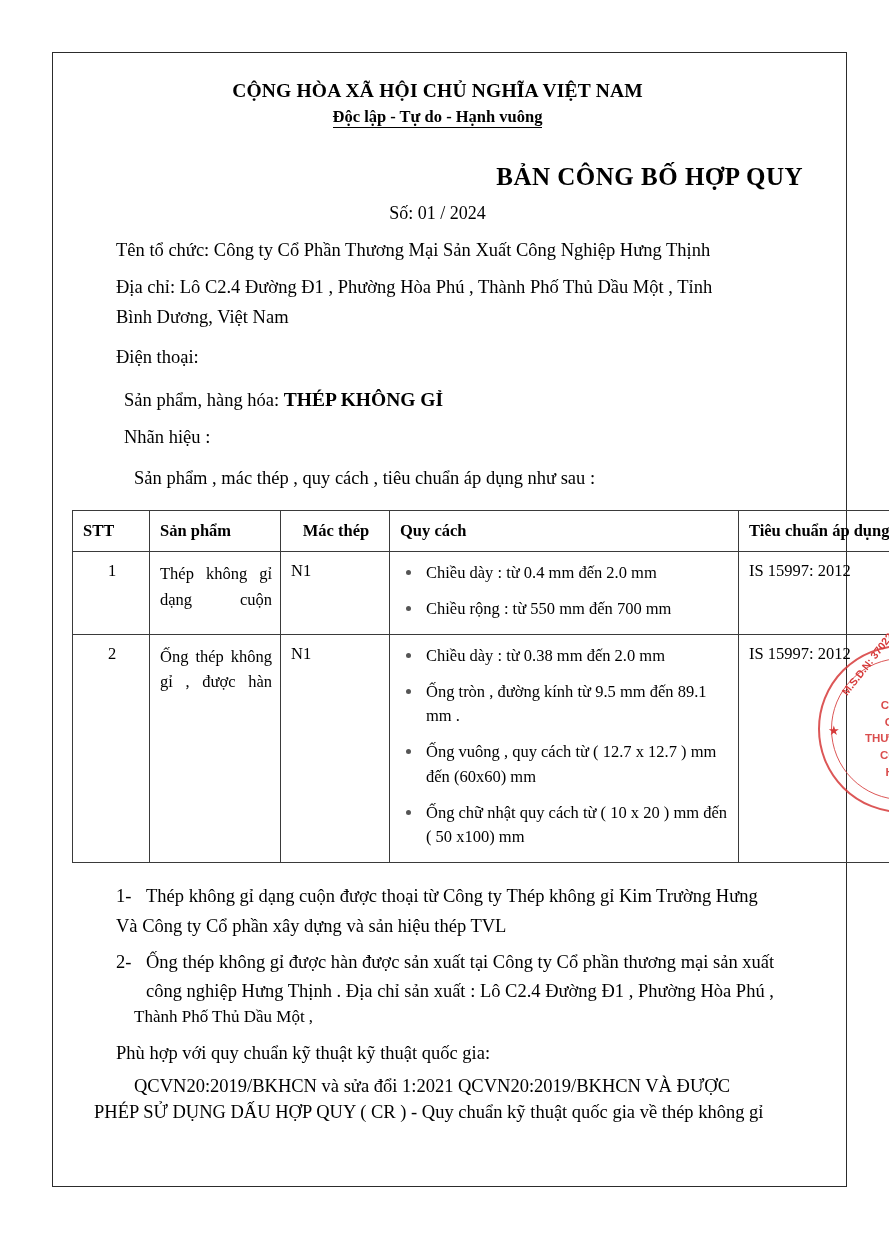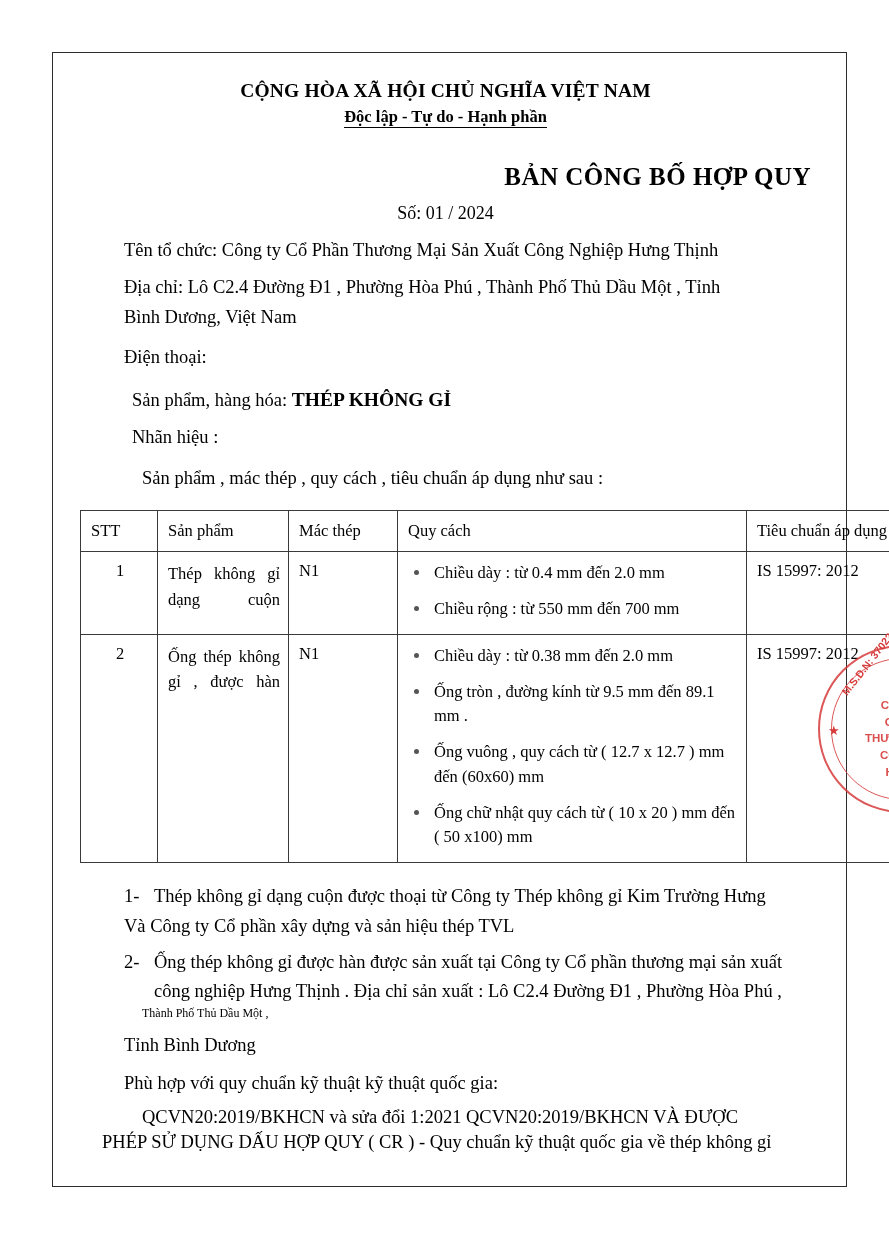--- a/index.html
+++ b/index.html
@@ -29,21 +29,21 @@
     left: 52px;
     top: 52px;
     width: 795px;
     height: 1135px;
     border: 1px solid #2c2c2c;
     box-sizing: border-box;
   }
 
   .content {
     position: absolute;
-    left: 58px;
+    left: 50px;
     top: 62px;
     width: 775px;
     box-sizing: border-box;
     padding: 8px 22px 0 22px;
   }
 
   .center { text-align: center; }
 
   .national-title {
     font-weight: bold;
@@ -92,21 +92,21 @@
     border-collapse: collapse;
     font-size: 16.5px;
     table-layout: fixed;
   }
   table.spec th, table.spec td {
     border: 1px solid #3a3a3a;
     vertical-align: top;
     padding: 9px 8px 12px 10px;
   }
   table.spec th {
-    font-weight: normal;
+    font-weight: bold;
     text-align: left;
     padding-top: 10px;
     padding-bottom: 10px;
   }
   .col-stt { width: 58px; text-align: center; }
   .col-sp  { width: 112px; }
   .col-mac { width: 90px; }
   .col-qc  { width: 330px; }
   .col-tc  { width: 141px; }
 
@@ -233,21 +233,21 @@
 </head>
 <body>
 
 <div class="page">
 
   <div class="doc-border"></div>
 
   <div class="content">
 
     <div class="center national-title">CỘNG HÒA XÃ HỘI CHỦ NGHĨA VIỆT NAM</div>
-    <div class="center national-sub"><span>Độc lập - Tự do - Hạnh phần</span></div>
+    <div class="center national-sub"><span>Độc lập - Tự do - Hạnh vuông</span></div>
 
     <div class="center main-title">BẢN CÔNG BỐ HỢP QUY</div>
     <div class="center doc-number">Số: 01 / 2024</div>
 
     <div class="para indent">Tên tổ chức: Công ty Cổ Phần Thương Mại Sản Xuất Công Nghiệp Hưng Thịnh</div>
     <div class="para indent tight">Địa chỉ: Lô C2.4 Đường Đ1 , Phường Hòa Phú , Thành Phố Thủ Dầu Một , Tỉnh</div>
     <div class="para indent" style="margin-top:2px">Bình Dương, Việt Nam</div>
 
     <div class="para indent">Điện thoại:</div>
 
@@ -258,21 +258,21 @@
 
     <div class="para indent2 tight">Nhãn hiệu :</div>
 
     <div class="para indent3">Sản phẩm , mác thép , quy cách , tiêu chuẩn áp dụng như sau :</div>
 
     <table class="spec">
       <thead>
         <tr>
           <th class="col-stt">STT</th>
           <th class="col-sp">Sản phẩm</th>
-          <th class="col-mac" style="text-align:left">Mác thép</th>
+          <th class="col-mac" style="text-align:center">Mác thép</th>
           <th class="col-qc">Quy cách</th>
           <th class="col-tc">Tiêu chuẩn áp dụng</th>
         </tr>
       </thead>
       <tbody>
         <tr>
           <td class="c-stt">1</td>
           <td class="c-sp">Thép không gỉ dạng cuộn</td>
           <td class="c-mac">N1</td>
           <td>
@@ -305,24 +305,23 @@
         <span class="num">1-</span>
         <span class="cont">Thép không gỉ dạng cuộn được thoại từ Công ty Thép không gỉ Kim Trường Hưng</span>
       </div>
       <div class="note-wrap-out" style="font-size:18.5px;line-height:1.5;margin-top:-4px">Và Công ty Cổ phần xây dựng và sản hiệu thép TVL</div>
 
       <div class="note" style="margin-top:8px">
         <span class="num">2-</span>
         <span class="cont">Ống thép không gỉ được hàn được sản xuất tại Công ty Cổ phần thương mại sản xuất</span>
       </div>
       <div style="font-size:18.5px;line-height:1.5;padding-left:74px;margin-top:-4px">công nghiệp Hưng Thịnh . Địa chỉ sản xuất : Lô C2.4 Đường Đ1 , Phường Hòa Phú ,</div>
-      <div style="font-size:12px;line-height:1.5;padding-left:62px;margin-top:-2px">Thành Phố Thủ Dầu Một ,</div>
-    </div>
-
-    <div class="footer-para">Tỉnh Bình Dương</div>
+      <div style="font-size:17px;line-height:1.5;padding-left:62px;margin-top:-2px">Thành Phố Thủ Dầu Một ,</div>
+    </div>
+
     <div class="footer-para" style="margin-top:10px">Phù hợp với quy chuẩn kỹ thuật kỹ thuật quốc gia:</div>
     <div class="footer-just" style="padding-left:62px">QCVN20:2019/BKHCN và sửa đổi 1:2021  QCVN20:2019/BKHCN VÀ ĐƯỢC</div>
     <div class="footer-just l2" style="padding-left:22px;margin-top:-2px">PHÉP SỬ DỤNG DẤU HỢP QUY ( CR ) -  Quy chuẩn kỹ thuật quốc gia về thép không gỉ</div>
 
   </div>
 
   <div class="stamp">
     <div class="ring"></div>
     <div class="ring inner"></div>
     <div class="arc-text">

